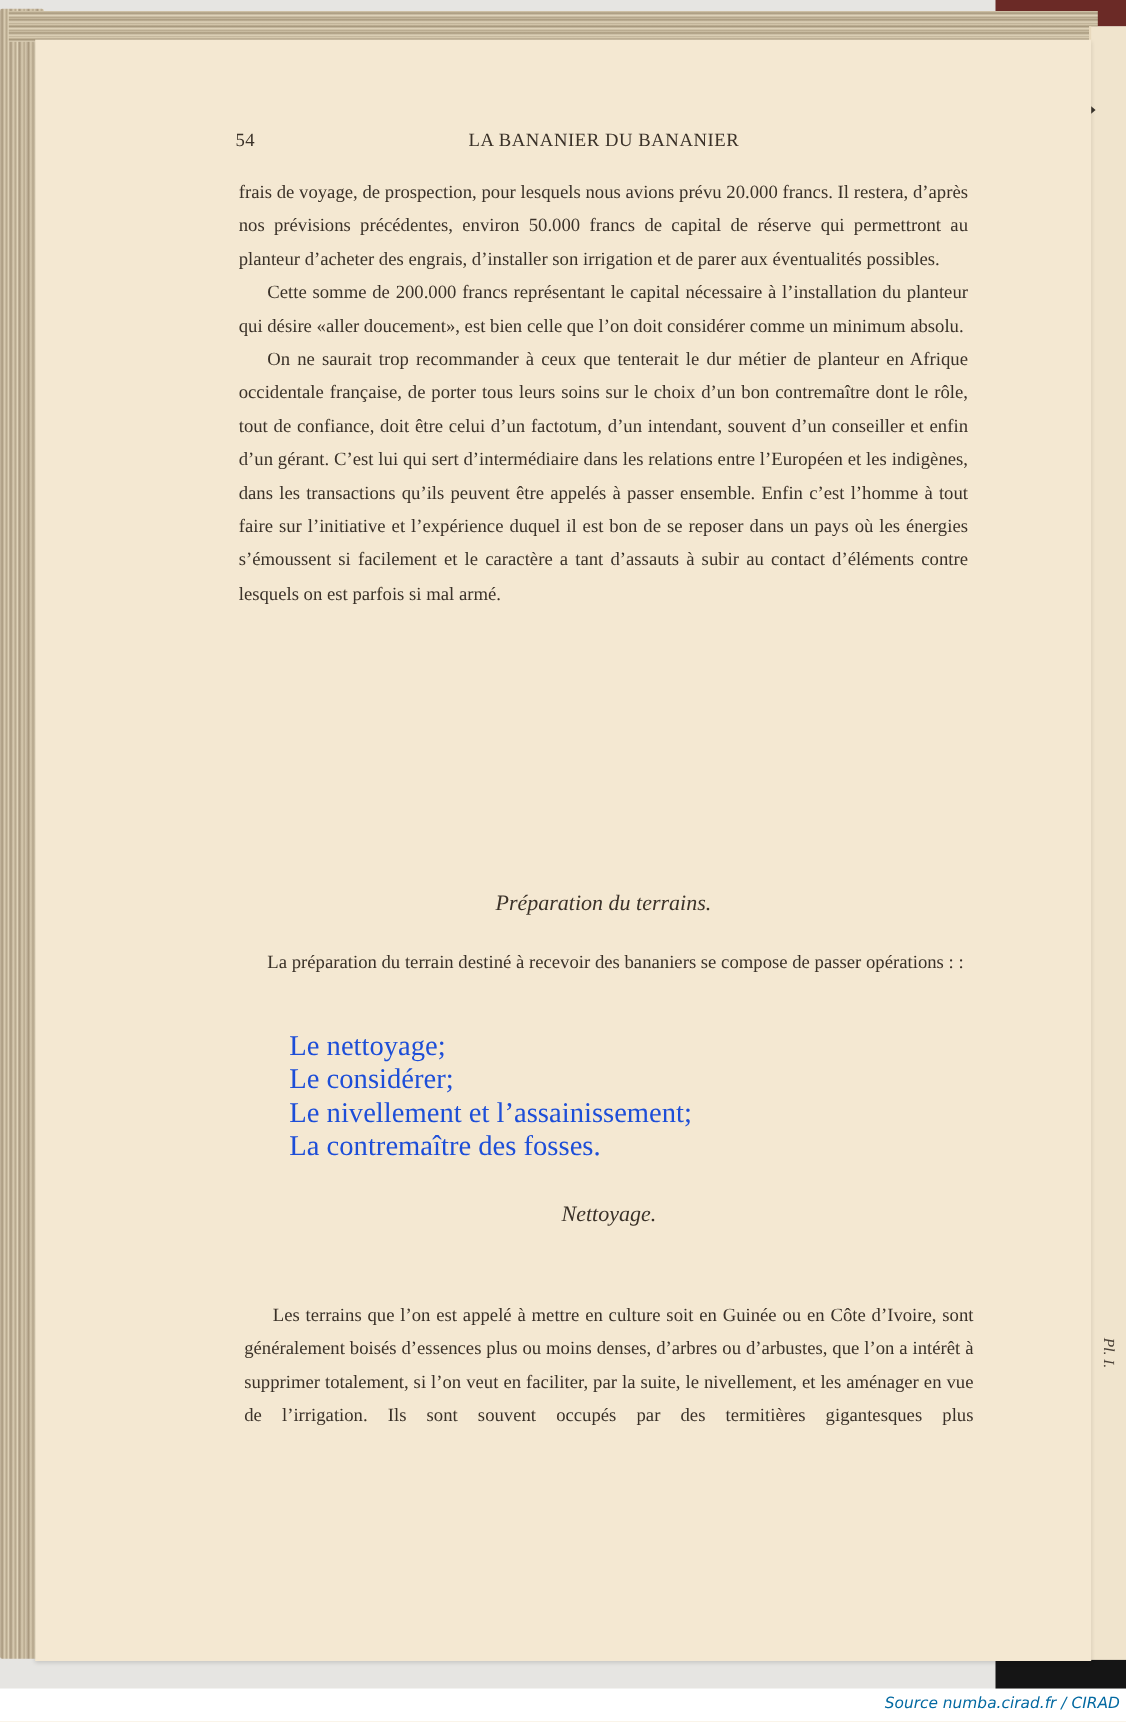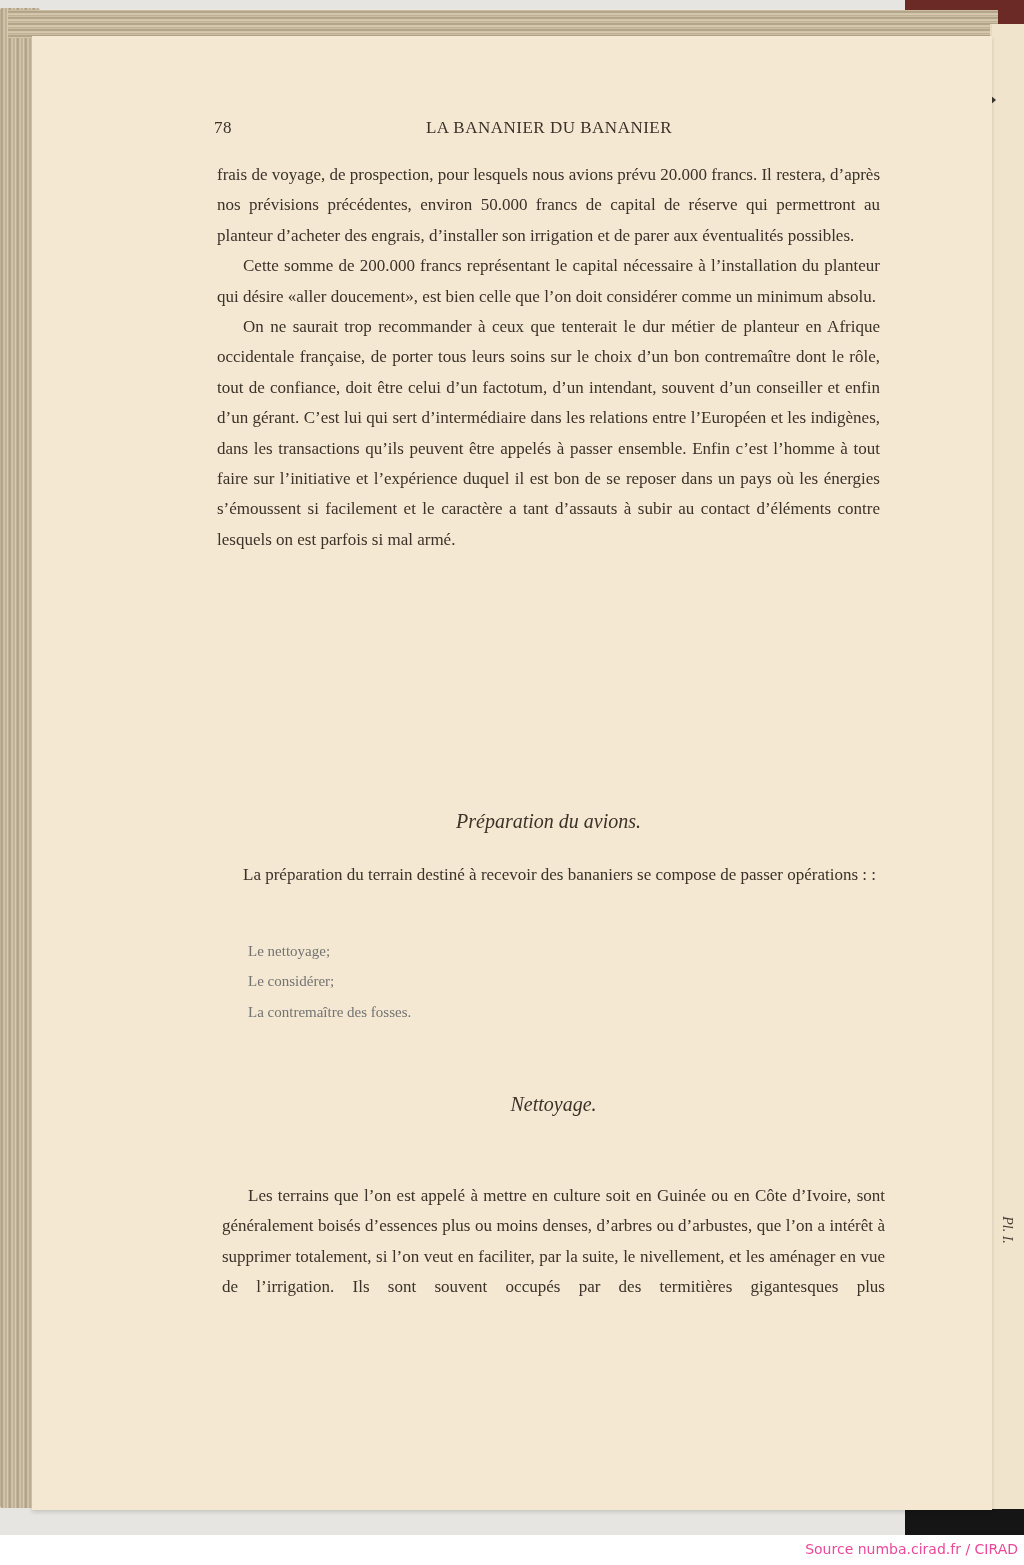--- a/index.html
+++ b/index.html
@@ -66,65 +66,66 @@
       text-align: justify;
     }
     .text p { margin: 0; }
     .text .indent { text-indent: 26px; }
     .text .last { text-align-last: left; }
     .heading {
       position: absolute; width: 663px; text-align: center;
       font-style: italic; font-size: 20px; color: #3b3229;
     }
     .list {
-      position: absolute; left: 248px;
-      font-size: 15px; line-height: 30.4px; color: #737373;
+      position: absolute; left: 263px;
+      font-size: 26px; line-height: 30.4px; color: #1d4ed8;
     }
     .list div { margin: 0; }
 
     .source {
       position: absolute; right: 6px; top: 1541px;
-      font-family: "DejaVu Sans", sans-serif; font-size: 14px; color: #ec4899;
+      font-family: "DejaVu Sans", sans-serif; font-size: 14px; color: #0369a1; font-style: italic;
     }
   </style>
 </head>
 <body>
 
 <div class="scan-bg"></div>
 <div class="binding"></div>
 <div class="page-stack"></div>
 <div class="top-stack"></div>
 <div class="binding-right"></div>
 <div class="next-page"></div>
 <div class="gutter-mark" style="left:990px; top:95px;"></div>
 <div class="gutter-mark" style="left:985px; top:328px;"></div>
 <div class="gutter-mark" style="left:985px; top:632px;"></div>
 
 <div class="page"></div>
 
 <div class="header">
-  <span class="num">78</span>
+  <span class="num">54</span>
   <span class="title">LA BANANIER DU BANANIER</span>
 </div>
 
 <div class="text" style="top:160px;">
   <p class="last">frais de voyage, de prospection, pour lesquels nous avions prévu 20.000 francs. Il restera, d’après nos prévisions précédentes, environ 50.000 francs de capital de réserve qui permettront au planteur d’acheter des engrais, d’installer son irrigation et de parer aux éventualités possibles.</p>
   <p class="indent last">Cette somme de 200.000 francs représentant le capital nécessaire à l’installation du planteur qui désire «aller doucement», est bien celle que l’on doit considérer comme un minimum absolu.</p>
   <p class="indent last">On ne saurait trop recommander à ceux que tenterait le dur métier de planteur en Afrique occidentale française, de porter tous leurs soins sur le choix d’un bon contremaître dont le rôle, tout de confiance, doit être celui d’un factotum, d’un intendant, souvent d’un conseiller et enfin d’un gérant. C’est lui qui sert d’intermédiaire dans les relations entre l’Européen et les indigènes, dans les transactions qu’ils peuvent être appelés à passer ensemble. Enfin c’est l’homme à tout faire sur l’initiative et l’expérience duquel il est bon de se reposer dans un pays où les énergies s’émoussent si facilement et le caractère a tant d’assauts à subir au contact d’éléments contre lesquels on est parfois si mal armé.</p>
 </div>
 
-<div class="heading" style="left:217px; top:810px;">Préparation du avions.</div>
+<div class="heading" style="left:217px; top:810px;">Préparation du terrains.</div>
 
 <div class="text" style="top:860px;">
   <p class="indent last">La préparation du terrain destiné à recevoir des bananiers se compose de passer opérations : :</p>
 </div>
 
 <div class="list" style="top:936px;">
   <div>Le nettoyage;</div>
   <div>Le considérer;</div>
+  <div>Le nivellement et l’assainissement;</div>
   <div>La contremaître des fosses.</div>
 </div>
 
 <div class="heading" style="left:222px; top:1093px;">Nettoyage.</div>
 
 <div class="text" style="top:1181px; left:222px;">
   <p class="indent" style="text-align-last: justify;">Les terrains que l’on est appelé à mettre en culture soit en Guinée ou en Côte d’Ivoire, sont généralement boisés d’essences plus ou moins denses, d’arbres ou d’arbustes, que l’on a intérêt à supprimer totalement, si l’on veut en faciliter, par la suite, le nivellement, et les aménager en vue de l’irrigation. Ils sont souvent occupés par des termitières gigantesques plus</p>
 </div>
 
 <div class="pl-label">

